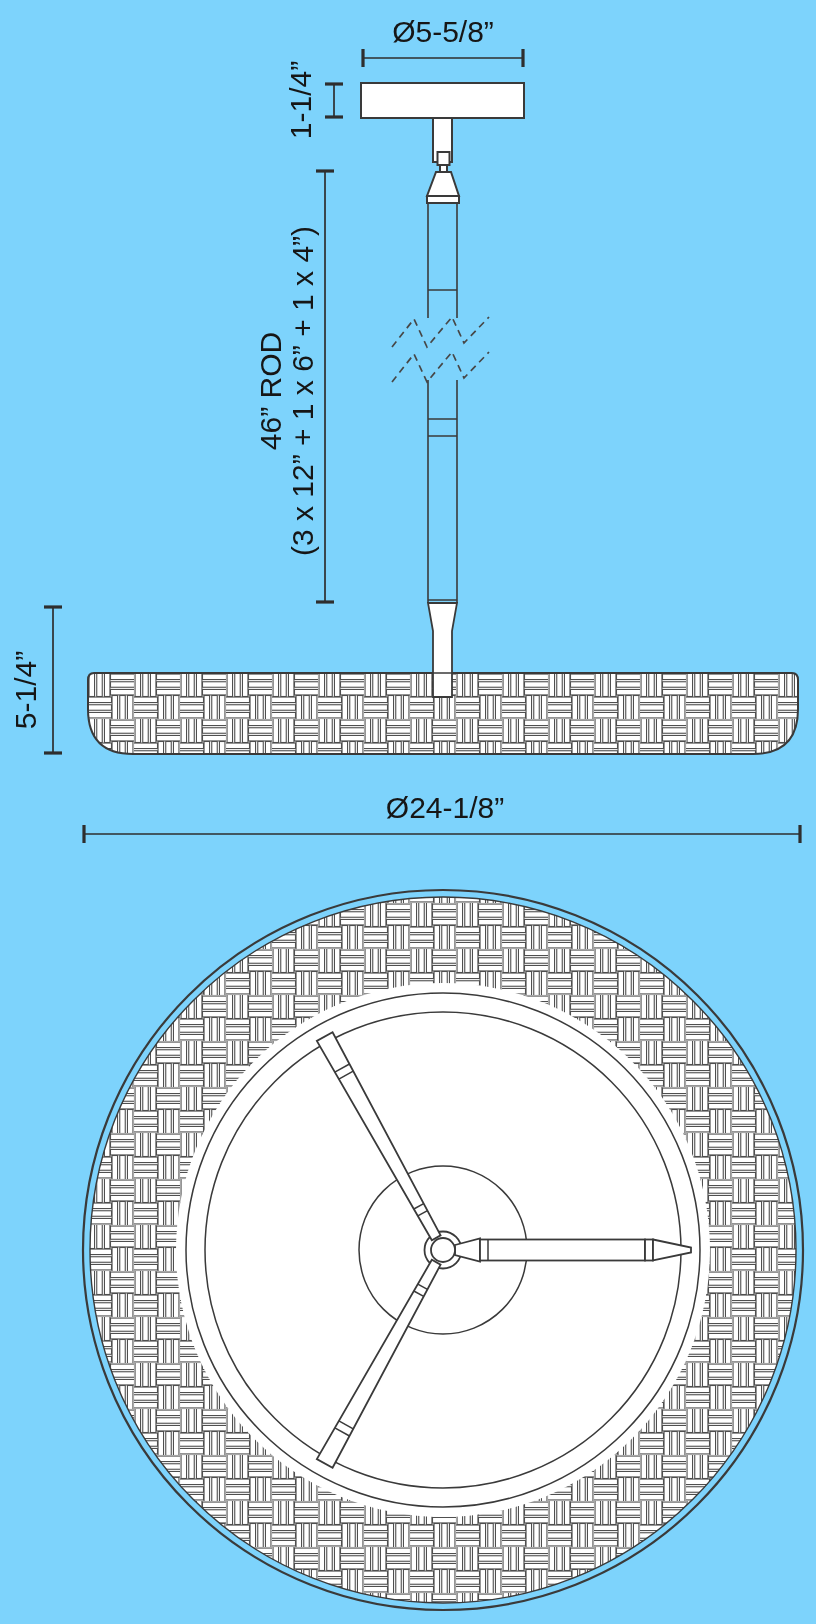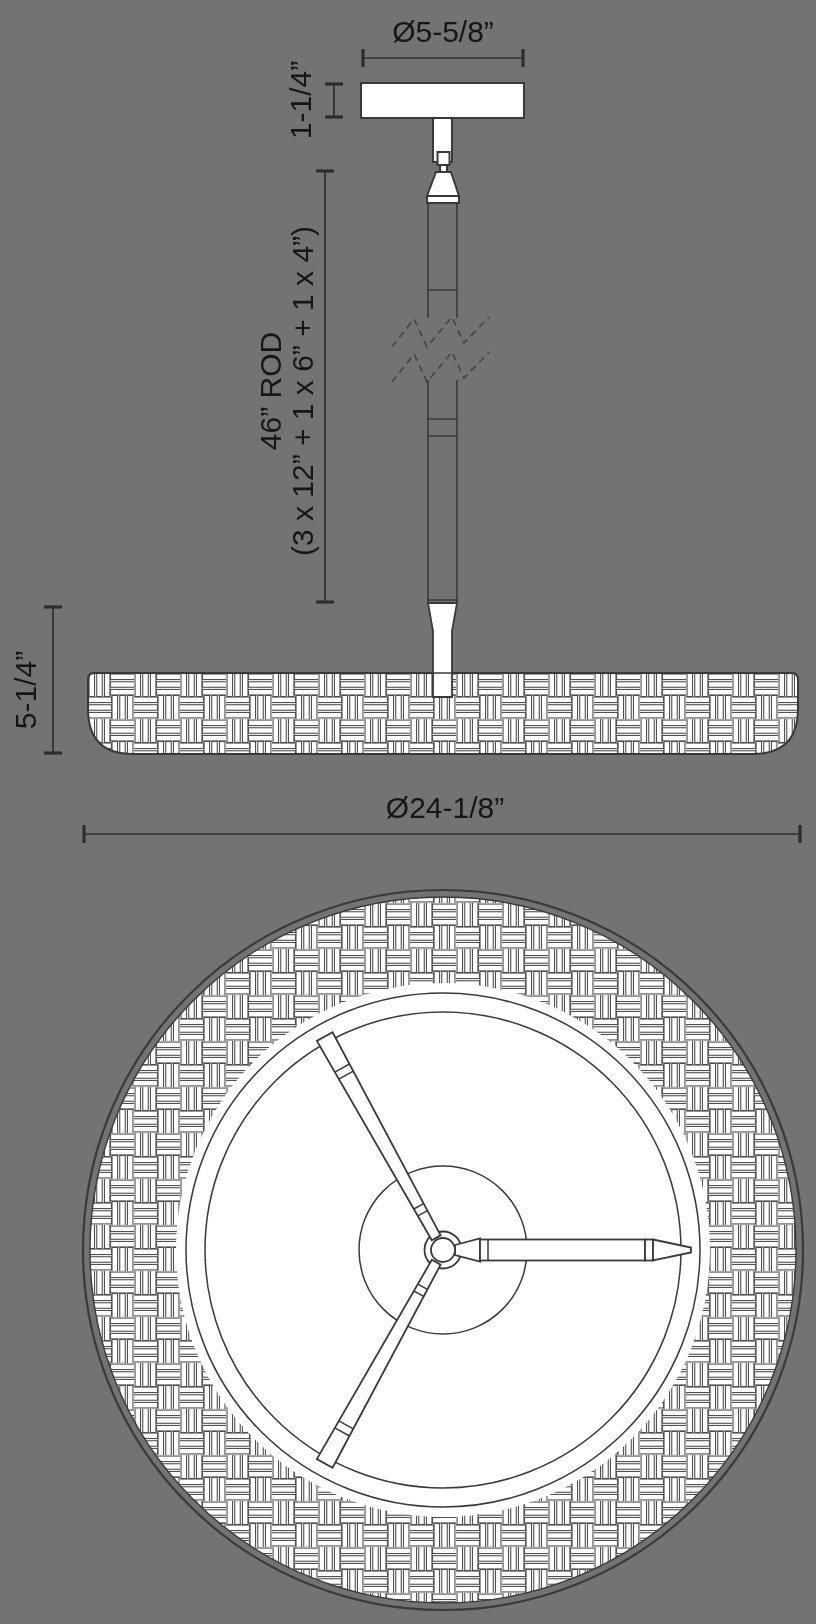--- a/index.html
+++ b/index.html
@@ -1,16 +1,16 @@
 <!DOCTYPE html>
 <html><head>
 <meta charset="utf-8">
 <style>
   html,body { margin:0; padding:0; background:#ffffff; }
-  .canvas { width:816px; height:1624px; position:relative; background:#737373; overflow:hidden; }
+  .canvas { width:816px; height:1624px; position:relative; background:#7dd3fc; overflow:hidden; }
   svg { display:block; }
   .part  { fill:#ffffff; stroke:#3a3a3a; stroke-width:2; }
   .white { fill:#ffffff; stroke:#3a3a3a; stroke-width:1.8; }
   .ln    { stroke:#3a3a3a; stroke-width:1.6; fill:none; }
   .ln15  { stroke:#3a3a3a; stroke-width:1.5; fill:none; }
   .ln2   { stroke:#3a3a3a; stroke-width:2.2; fill:none; }
   .dim   { stroke:#2e2e2e; stroke-width:1.7; fill:none; }
   .tick  { stroke:#2e2e2e; stroke-width:3.2; }
   .brk   { stroke:#474747; stroke-width:1.7; fill:none; stroke-dasharray:7 5;
            stroke-linejoin:miter; }

